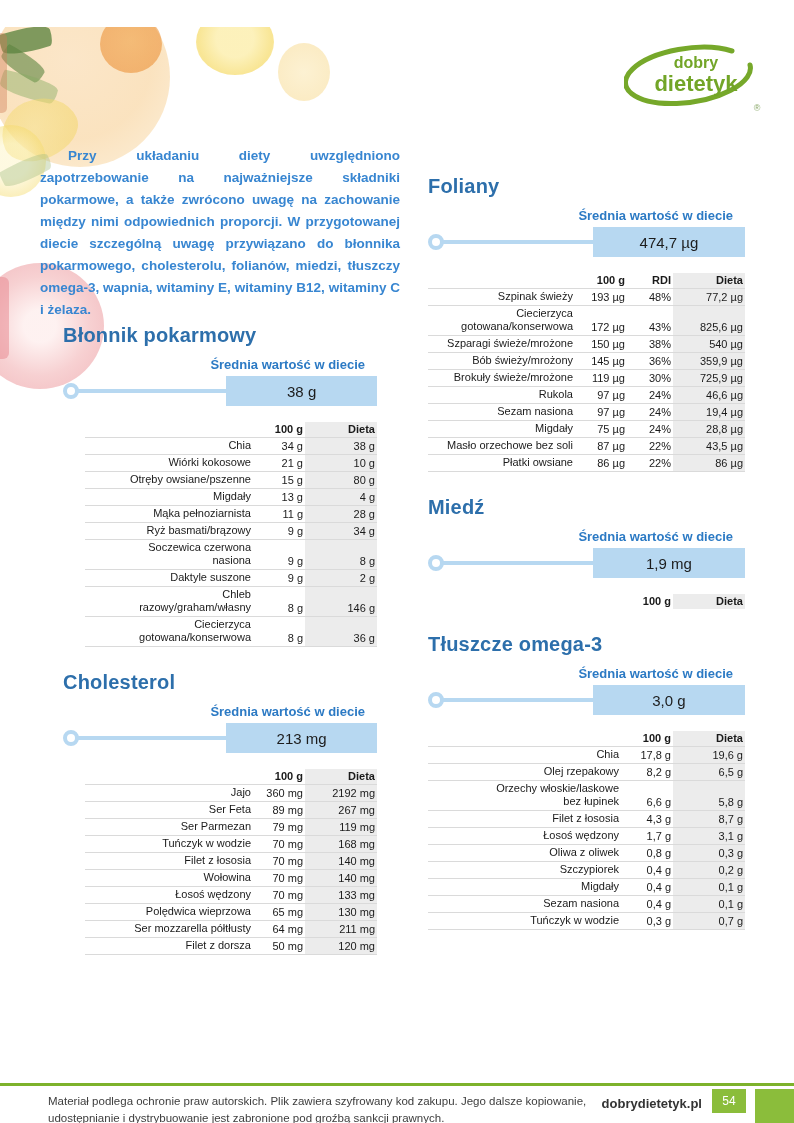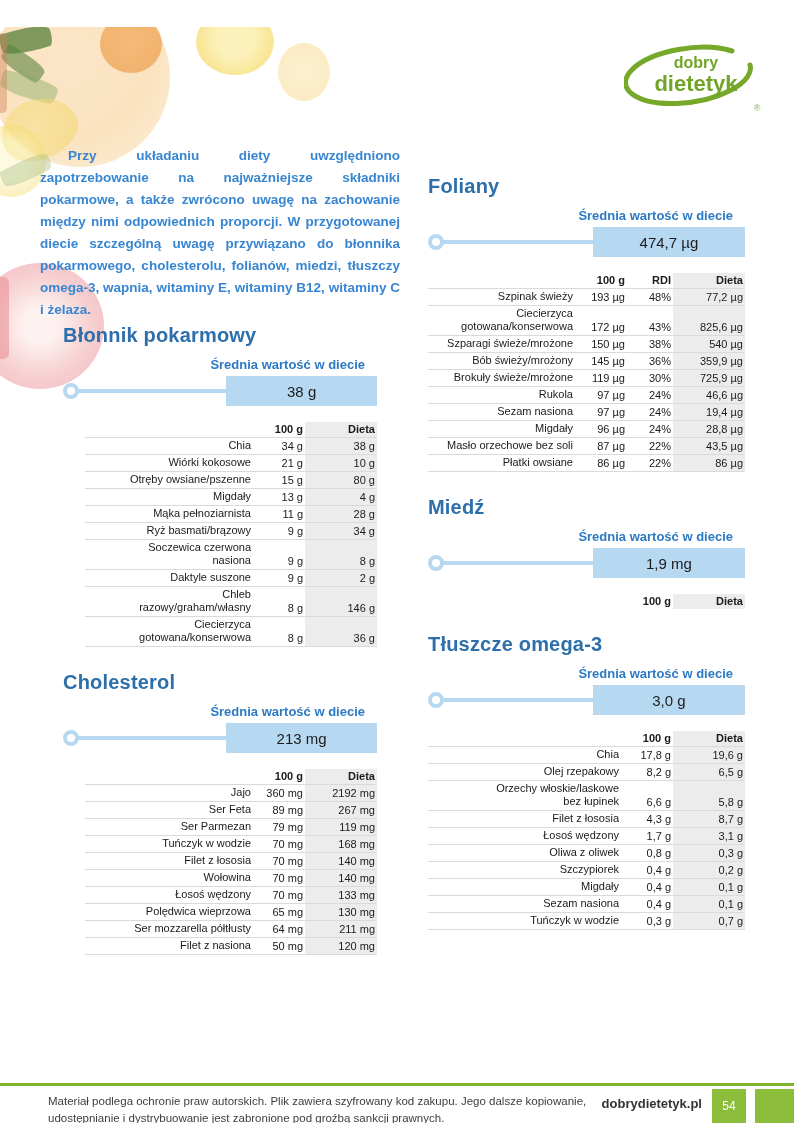--- a/index.html
+++ b/index.html
@@ -59,21 +59,21 @@
   .ntable .rdi{text-align:right;width:44px;}
   .ntable .dieta{text-align:right;width:70px;background:#ececec;padding-right:2px;}
   .ntable tbody td{border-top:1px solid #dadada;}
   .ntable tbody tr:last-child td{border-bottom:1px solid #dadada;}
 
   
   .footer-line{position:absolute;left:0;top:1056px;width:794px;height:3px;background:#7db22b;}
   .footer-text{position:absolute;left:48px;top:1066px;width:540px;margin:0;
                font-size:11.5px;line-height:17px;color:#3d3d3d;}
   .footer-site{position:absolute;right:92px;top:1069px;font-size:13px;font-weight:700;color:#333;}
-  .page-box{position:absolute;left:712px;top:1062px;width:34px;height:34px;background:#8bbd3b;
+  .page-box{position:absolute;left:712px;top:1062px;width:34px;height:24px;background:#8bbd3b;
             color:#fff;font-size:12px;display:flex;align-items:center;justify-content:center;}
   .edge-box{position:absolute;left:755px;top:1062px;width:39px;height:34px;background:#8bbd3b;}
 </style>
 </head>
 <body>
 
 <div class="page">
 
   <div class="collage">
     <div class="shape orange-big"></div>
@@ -233,21 +233,21 @@
               <td class="lbl">Polędwica wieprzowa</td>
               <td class="num">65 mg</td>
               <td class="num dieta">130 mg</td>
             </tr>
             <tr>
               <td class="lbl">Ser mozzarella półtłusty</td>
               <td class="num">64 mg</td>
               <td class="num dieta">211 mg</td>
             </tr>
             <tr>
-              <td class="lbl">Filet z nasiona</td>
+              <td class="lbl">Filet z dorsza</td>
               <td class="num">50 mg</td>
               <td class="num dieta">120 mg</td>
             </tr>
           </tbody>
     </table>
   </section>
 </div>
   <div class="col col-right">
   <section class="nutrient">
     <h2 class="sec-title">Foliany</h2>
@@ -305,21 +305,21 @@
               <td class="num dieta">46,6 µg</td>
             </tr>
             <tr>
               <td class="lbl">Sezam nasiona</td>
               <td class="num">97 µg</td>
               <td class="rdi">24%</td>
               <td class="num dieta">19,4 µg</td>
             </tr>
             <tr>
               <td class="lbl">Migdały</td>
-              <td class="num">96 µg</td>
+              <td class="num">75 µg</td>
               <td class="rdi">24%</td>
               <td class="num dieta">28,8 µg</td>
             </tr>
             <tr>
               <td class="lbl">Masło orzechowe bez soli</td>
               <td class="num">87 µg</td>
               <td class="rdi">22%</td>
               <td class="num dieta">43,5 µg</td>
             </tr>
             <tr>

